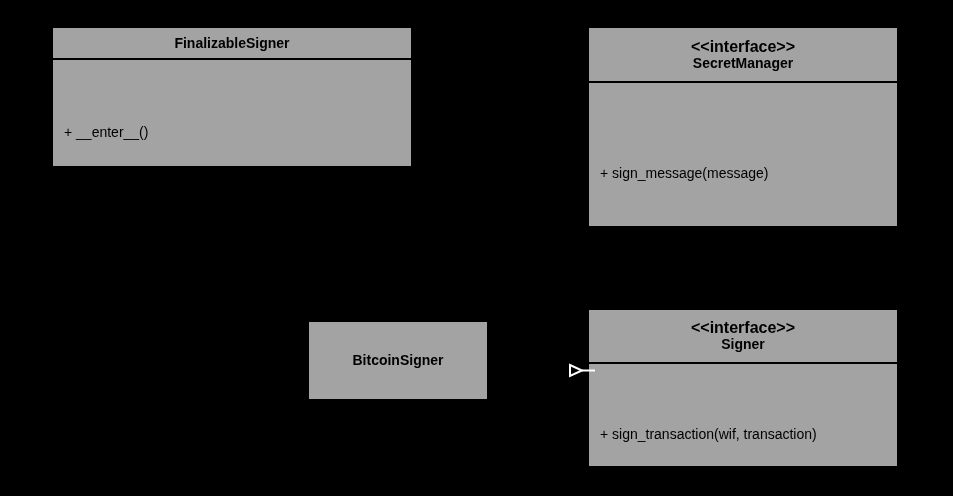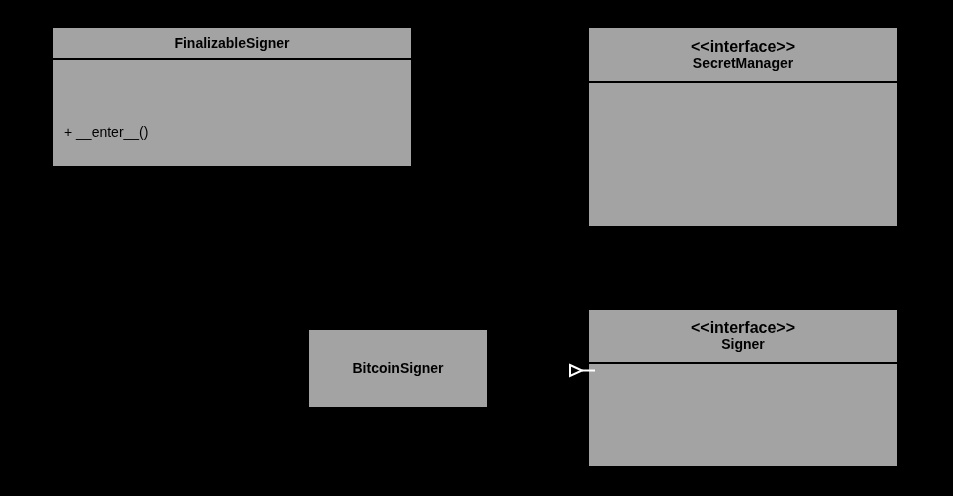--- a/index.html
+++ b/index.html
@@ -79,21 +79,21 @@
     left: 53px;  top: 28px;  width: 358px; height: 138px;
   }
   #box-finalizable-signer .uml-header { height: 32px; }
 
   #box-secret-manager {
     left: 589px; top: 28px;  width: 308px; height: 198px;
   }
   #box-secret-manager .uml-header { height: 55px; }
 
   #box-bitcoin-signer {
-    left: 309px; top: 330px; width: 178px; height: 77px;
+    left: 309px; top: 322px; width: 178px; height: 77px;
     align-items: center;
     justify-content: center;
   }
   #box-bitcoin-signer .uml-header { height: 100%; }
 
   #box-signer {
     left: 589px; top: 310px; width: 308px; height: 156px;
   }
   #box-signer .uml-header { height: 54px; }
 
@@ -121,35 +121,37 @@
       <div class="uml-member">+ __enter__()</div>
     </div>
   </div>
 
   <div class="uml-class" id="box-secret-manager">
     <div class="uml-header with-divider">
       <div class="uml-stereotype">&lt;&lt;interface&gt;&gt;</div>
       <div class="uml-title">SecretManager</div>
     </div>
     <div class="uml-body">
+      <div class="uml-member">+ sign_message(message)</div>
     </div>
   </div>
 
   <div class="uml-class" id="box-bitcoin-signer">
     <div class="uml-header">
       <div class="uml-title">BitcoinSigner</div>
     </div>
   </div>
 
   <div class="uml-class" id="box-signer">
     <div class="uml-header with-divider">
       <div class="uml-stereotype">&lt;&lt;interface&gt;&gt;</div>
       <div class="uml-title">Signer</div>
     </div>
     <div class="uml-body">
+      <div class="uml-member">+ sign_transaction(wif, transaction)</div>
     </div>
   </div>
 
   <div class="connector" id="connector-bitcoinsigner-signer">
     <svg width="30" height="26" viewBox="0 0 30 26">
       <polygon points="5,7 17,12.5 5,18" fill="none" stroke="#ffffff" stroke-width="2"></polygon>
       <line x1="17" y1="12.5" x2="30" y2="12.5" stroke="#ffffff" stroke-width="2"></line>
     </svg>
   </div>
 

